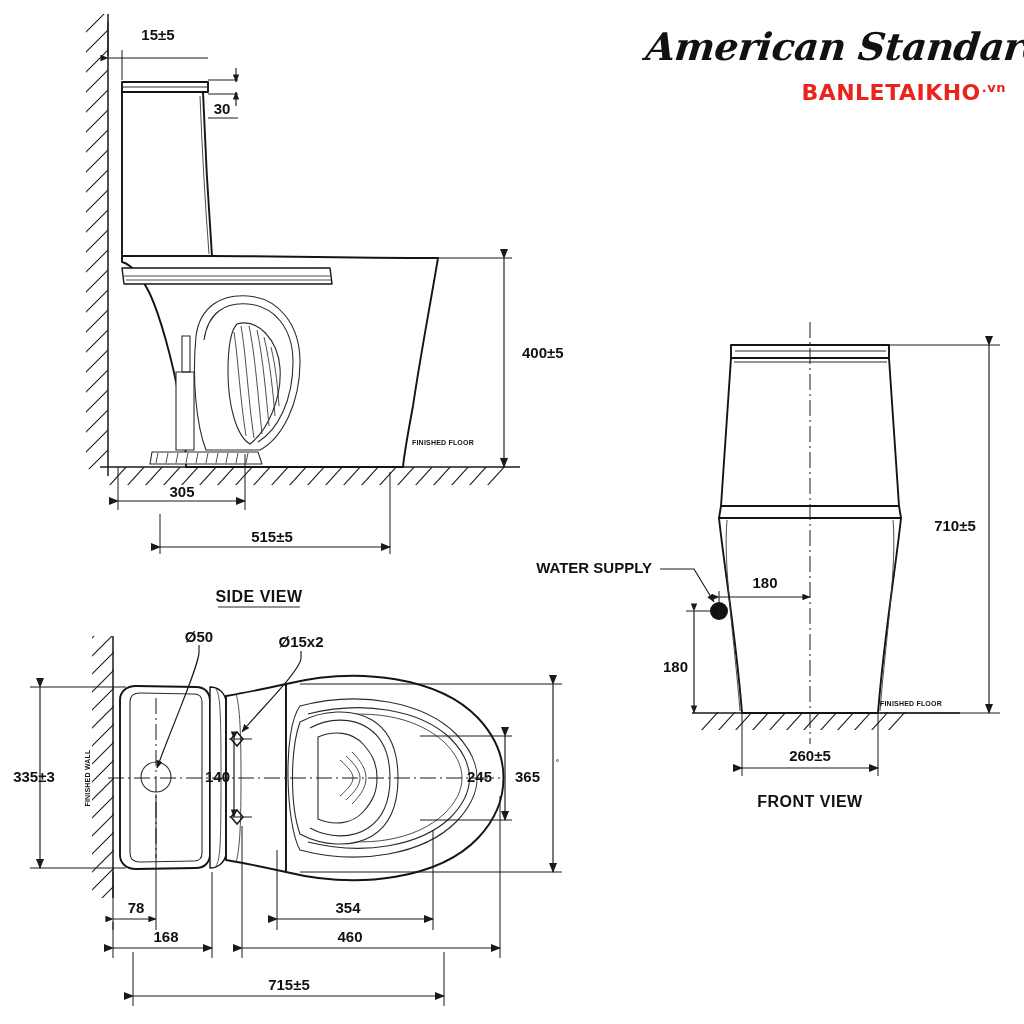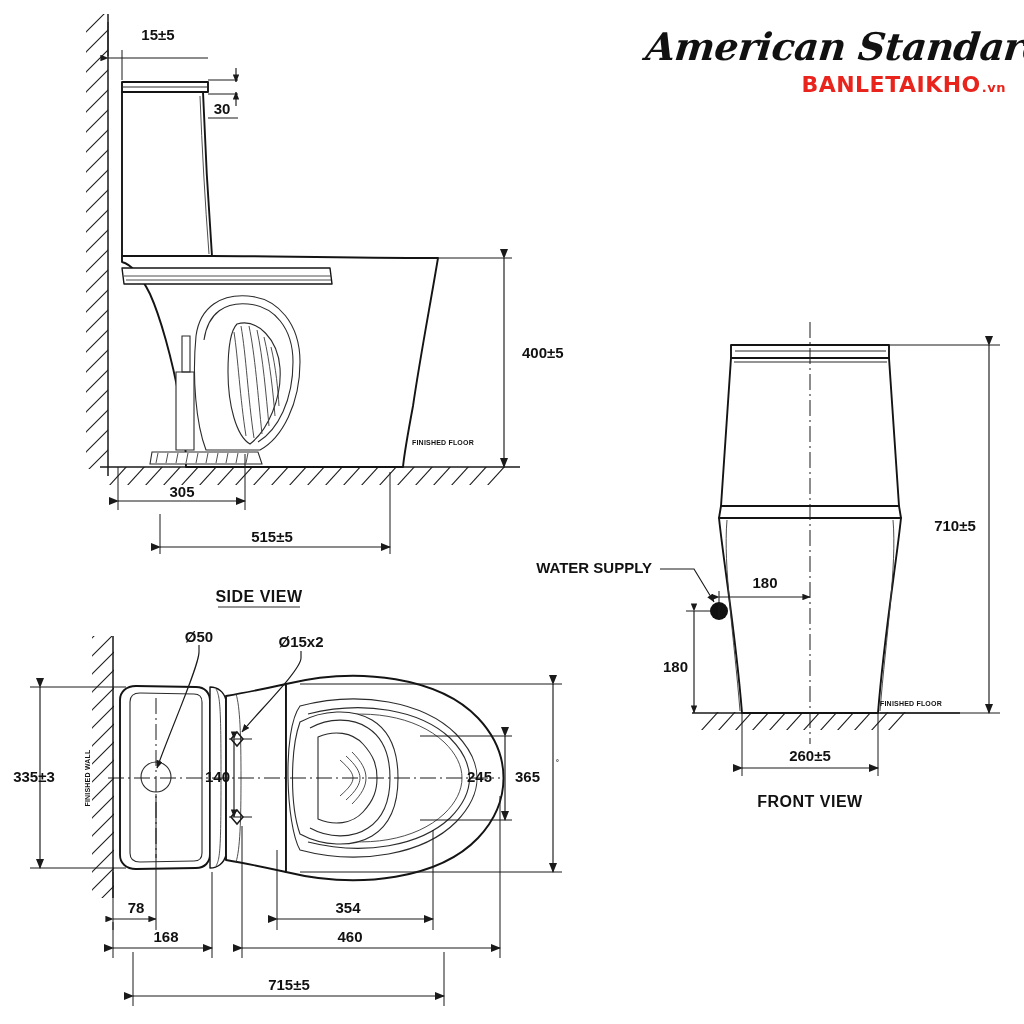--- a/index.html
+++ b/index.html
@@ -58,30 +58,29 @@
     font-style: italic;
     font-weight: bold;
     font-size: 38px;
     line-height: 1.0;
     color: #111111;
     letter-spacing: -0.5px;
     white-space: nowrap;
     transform: skewX(-6deg);
   }
   #brand .as-sub {
-    margin-top: 6px;
+    margin-top: 14px;
     font-family: "DejaVu Sans", sans-serif;
     font-weight: bold;
     font-size: 22px;
     color: #e8241d;
     letter-spacing: 0.5px;
     white-space: nowrap;
     display: flex;
     justify-content: flex-end;
-    align-items: flex-end;
     gap: 1px;
   }
   #brand .as-sub .tld {
     font-size: 13px;
     color: #e8241d;
     padding-bottom: 2px;
   }
 </style>
 </head>
 <body>

